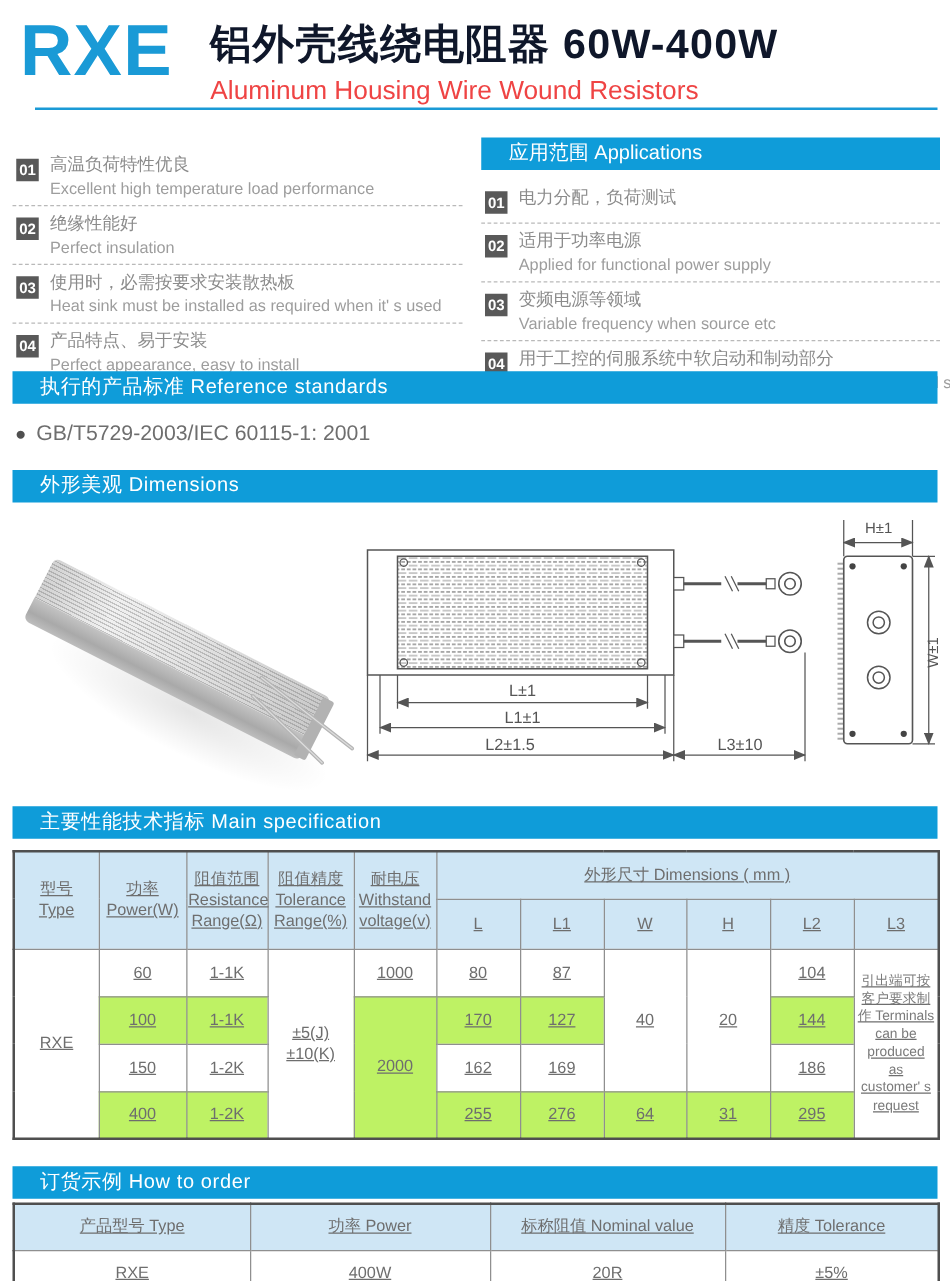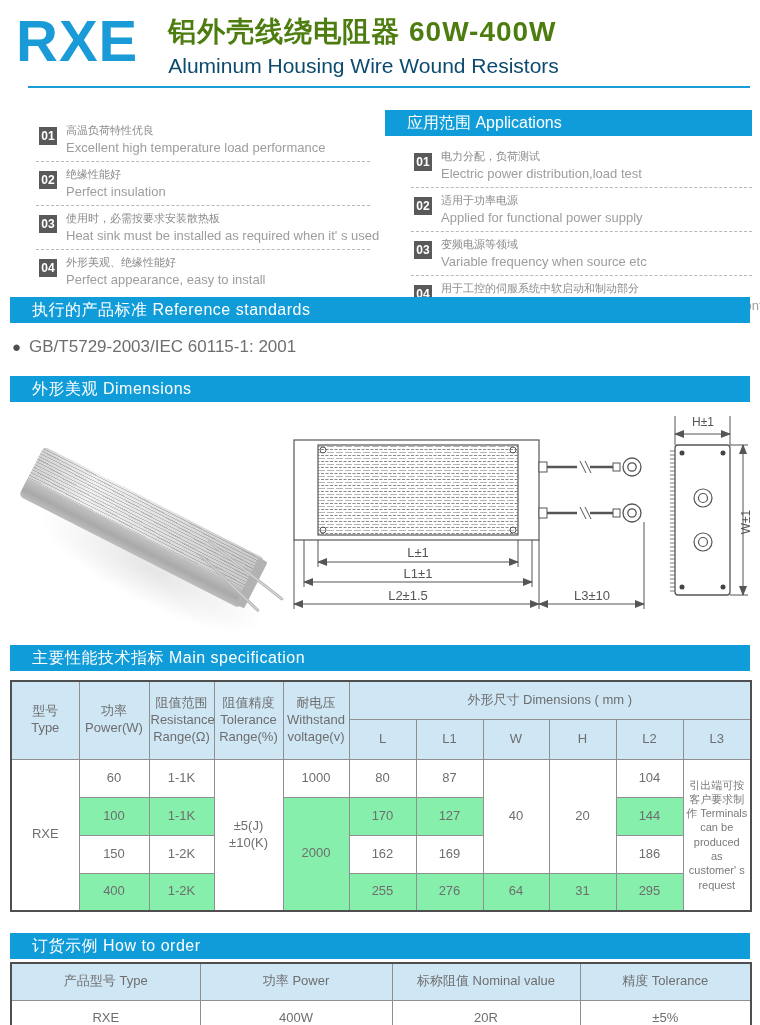--- a/index.html
+++ b/index.html
@@ -6,43 +6,43 @@
   html,body { background:#ffffff; }
   body {
     width:760px; height:1025px; position:relative; overflow:hidden;
     font-family:"Liberation Sans", sans-serif; color:#6e6e6e;
   }
   
   .header { position:absolute; top:12px; left:16px; right:10px; }
   .header-row { display:flex; align-items:flex-start; gap:30px; }
   .logo { font-size:58px; line-height:58px; font-weight:700; color:#1a9ad6; letter-spacing:1px; }
   .titles { padding-top:1px; }
-  .title-cn { font-size:28px; font-weight:700; color:#4d7c0f; letter-spacing:1px; }
-  .title-en { font-size:21px; color:#0c4a6e; margin-top:3px; }
+  .title-cn { font-size:33px; font-weight:700; color:#0f172a; letter-spacing:1px; }
+  .title-en { font-size:21px; color:#ef4444; margin-top:3px; }
   .header-rule { position:absolute; top:74px; left:12px; right:0; height:2px; background:#1a9ad6; }
 
   
   .bar {
     position:absolute; height:26px; background:#0f9cd9; color:#ffffff;
     font-size:16px; line-height:26px; padding-left:22px; letter-spacing:.5px;
   }
   .bar-full { left:10px; right:10px; }
 
   
   .col-features { position:absolute; top:110px; left:10px;  width:360px; }
   .col-apps     { position:absolute; top:110px; left:385px; width:367px; }
   .col-bar { position:relative; height:26px; background:#0f9cd9; color:#fff; font-size:16px; line-height:26px; padding-left:22px; }
-  .items { margin-top:8px;margin-left:26px; }
+  .items { margin-top:8px; }
   .item { position:relative; padding:5px 0 6px 30px; border-bottom:1px dashed #b9b9b9; min-height:35px; }
   .item:last-child { border-bottom:none; }
   .badge {
     position:absolute; left:3px; top:9px; width:18px; height:18px; background:#595959;
     color:#fff; font-size:12px; font-weight:700; text-align:center; line-height:18px;
   }
-  .item-cn { font-size:11px; color:#8b8b8b; }
+  .item-cn { font-size:14px; color:#8b8b8b; }
   .item-en { font-size:13px; color:#9d9d9d; margin-top:2px; white-space:nowrap; }
 
   
   .standards-line { position:absolute; top:337px; left:12px; font-size:17px; color:#6e6e6e; }
   .bullet { color:#4f4f4f; font-size:15px; margin-right:8px; }
 
   
   .figures { position:absolute; top:402px; left:0; width:760px; height:238px; }
   .photo { position:absolute; left:20px; top:12px; width:258px; height:215px; }
   .res3d { position:absolute; left:24px; top:32px; width:248px; height:56px; transform:rotate(27deg); transform-origin:0 0; }
@@ -59,30 +59,30 @@
   .wire1 { left:178px; top:155px; width:95px; transform:rotate(38deg); }
   .wire2 { left:170px; top:168px; width:80px; transform:rotate(44deg); }
   .photo-shadow { position:absolute; left:6px; top:120px; width:250px; height:70px;
     background:radial-gradient(ellipse at 50% 50%, rgba(0,0,0,.10), rgba(0,0,0,0) 70%);
     transform:rotate(27deg); }
   .tech-drawing { position:absolute; left:276px; top:10px; }
   .end-view { position:absolute; left:653px; top:8px; }
   svg text { font-family:"Liberation Sans", sans-serif; }
 
   
-  table { border-collapse:collapse; table-layout:fixed; }
+  table { border-collapse:collapse; table-layout:fixed;text-decoration:underline; }
   .spec-wrap  { position:absolute; top:680px; left:10px; }
   .order-wrap { position:absolute; top:962px; left:10px; }
   .spec-table, .order-table { width:740px; border:2px solid #4f4f4f; }
   .spec-table td, .order-table td {
     border:1px solid #8f8f8f; text-align:center; vertical-align:middle;
     font-size:13px; color:#6e6e6e; white-space:pre-line; line-height:1.3; padding:1px;
   }
   .spec-table td.hd, .order-table td.hd { background:#cfe6f5; }
-  .spec-table td.alt { background:#86efac; }
+  .spec-table td.alt { background:#bef264; }
   .spec-table tr.h1 td { height:38px; }
   .spec-table tr.h2 td { height:40px; }
   .spec-table tr.r  td { height:38px; }
   .order-table td { height:37px; white-space:normal; }
   td.note-cell { font-size:11px; color:#7a7a7a; line-height:1.3; }
 </style>
 </head>
 <body>
 
 <div class="header">
@@ -108,33 +108,32 @@
       <div class="item-cn">绝缘性能好</div>
       <div class="item-en">Perfect  insulation</div>
     </div>
     <div class="item">
       <span class="badge">03</span>
       <div class="item-cn">使用时，必需按要求安装散热板</div>
       <div class="item-en">Heat sink must be installed as required when it' s used</div>
     </div>
     <div class="item">
       <span class="badge">04</span>
-      <div class="item-cn">外形美观、绝缘性能好</div>
+      <div class="item-cn">产品特点、易于安装</div>
       <div class="item-en">Perfect appearance, easy to install</div>
     </div>
   </div>
 </div>
 
 <div class="col-apps">
   <div class="col-bar">应用范围 Applications</div>
   <div class="items">
     <div class="item">
       <span class="badge">01</span>
       <div class="item-cn">电力分配，负荷测试</div>
-      <div class="item-en">Electric power distribution,load test</div>
     </div>
     <div class="item">
       <span class="badge">02</span>
       <div class="item-cn">适用于功率电源</div>
       <div class="item-en">Applied  for functional power supply</div>
     </div>
     <div class="item">
       <span class="badge">03</span>
       <div class="item-cn">变频电源等领域</div>
       <div class="item-en">Variable frequency when source etc</div>

